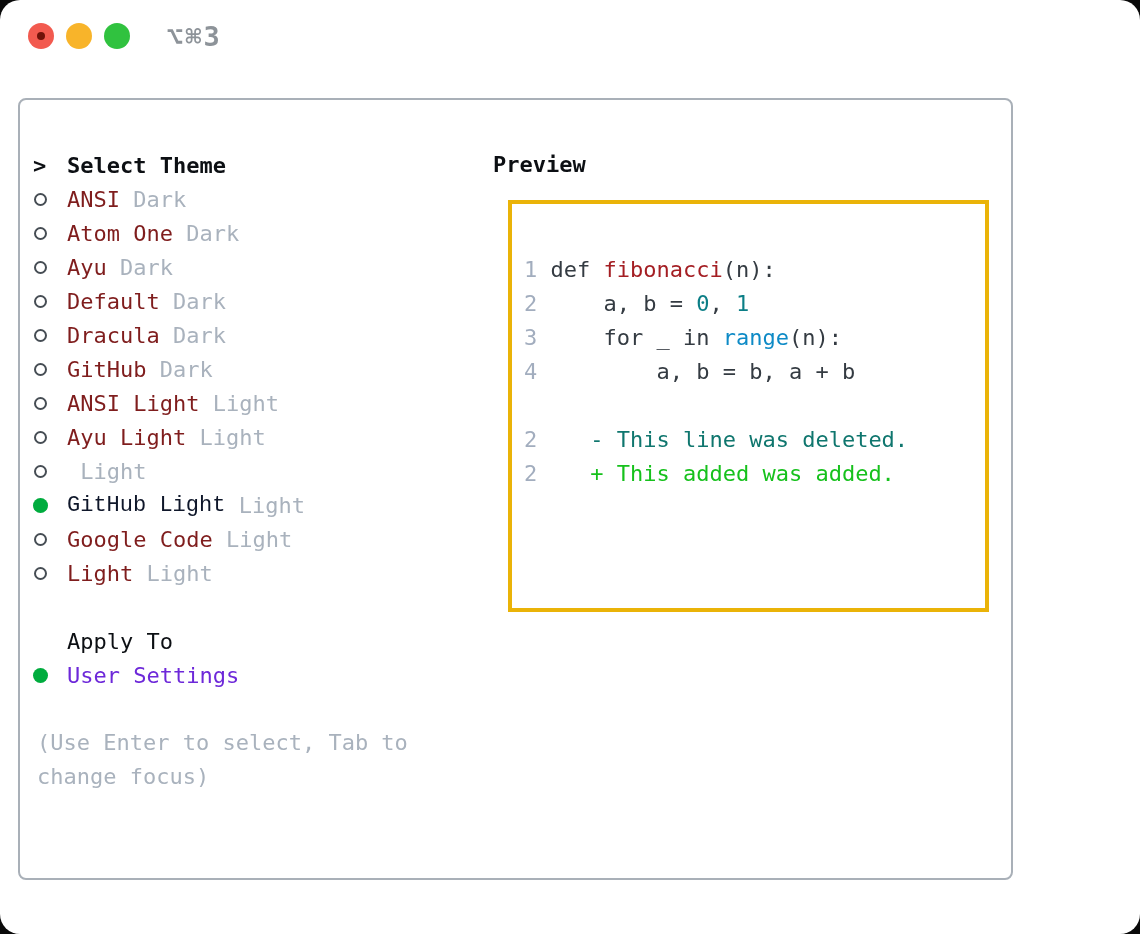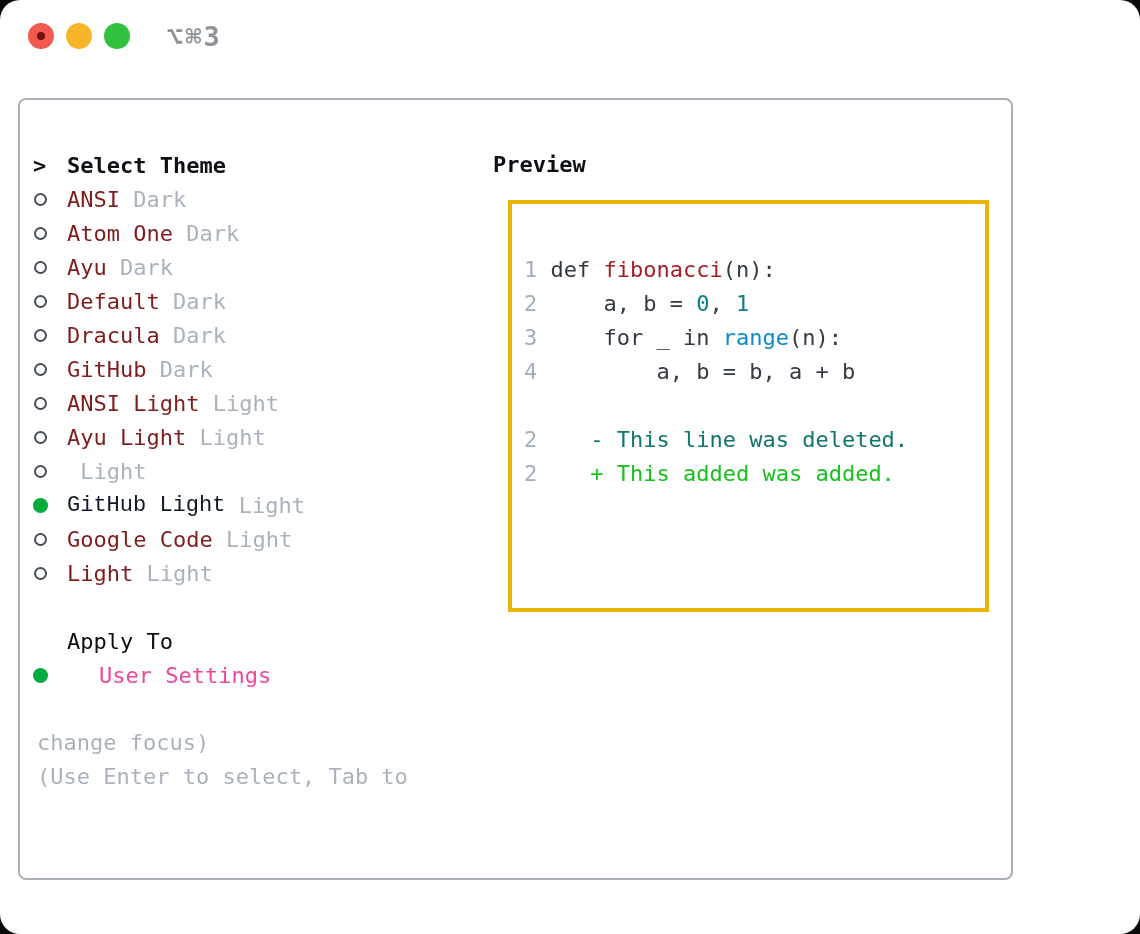--- a/index.html
+++ b/index.html
@@ -31,21 +31,21 @@
   }
   .marker{width:34px;display:flex;align-items:center;flex-shrink:0;}
   .ring{width:13px;height:13px;border:2px solid #464d54;border-radius:50%;box-sizing:border-box;margin-left:1px;}
   .ring.filled{width:15px;height:15px;border:none;background:#00ac3e;margin-left:0;}
   .hdr-mark{font-weight:bold;color:#0c0f13;}
   .hdr{font-weight:bold;color:#0c0f13;}
   .tname{color:#7f1d1d;}
   .row.sel .tname{color:#0f172a;font-family:Liberation Mono, monospace;}
   .suffix{color:#a9b2bd;}
   .subhdr{color:#0c0f13;}
-  .row.radio-sel .tname{color:#ec4899;margin-left:32px;}
+  .row.radio-sel .tname{color:#6d28d9;}
   .help{height:34px;line-height:34px;font-size:22px;color:#a9b2bd;white-space:pre;padding-left:4px;}
   .spacer{height:34px;}
   
   .preview-title{
     position:absolute;left:473px;top:48px;height:34px;line-height:34px;
     font-size:22px;font-weight:bold;color:#0c0f13;
   }
   .preview-box{
     position:absolute;left:488px;top:100px;width:473px;height:404px;
     border:4px solid #eab308;background:#fff;overflow:hidden;
@@ -122,22 +122,22 @@
 
       <div class="row">
         <span class="marker"></span><span class="subhdr">Apply To</span>
       </div>
       <div class="row radio-sel">
         <span class="marker"><span class="ring filled"></span></span><span class="tname">User Settings</span>
       </div>
 
       <div class="spacer"></div>
 
+      <div class="help">(Use Enter to select, Tab to</div>
       <div class="help">change focus)</div>
-      <div class="help">(Use Enter to select, Tab to</div>
     </div>
 
     <div class="preview-title">Preview</div>
 
     <div class="preview-box">
       <div class="codewrap">
         <div class="pline"><span class="ln">1</span><span class="cd"> def </span><span class="fnred">fibonacci</span><span class="cd">(n):</span></div>
         <div class="pline"><span class="ln">2</span><span class="cd">     a, b = </span><span class="num">0</span><span class="cd">, </span><span class="num">1</span></div>
         <div class="pline"><span class="ln">3</span><span class="cd">     for _ in </span><span class="blue">range</span><span class="cd">(n):</span></div>
         <div class="pline"><span class="ln">4</span><span class="cd">         a, b = b, a + b</span></div>

